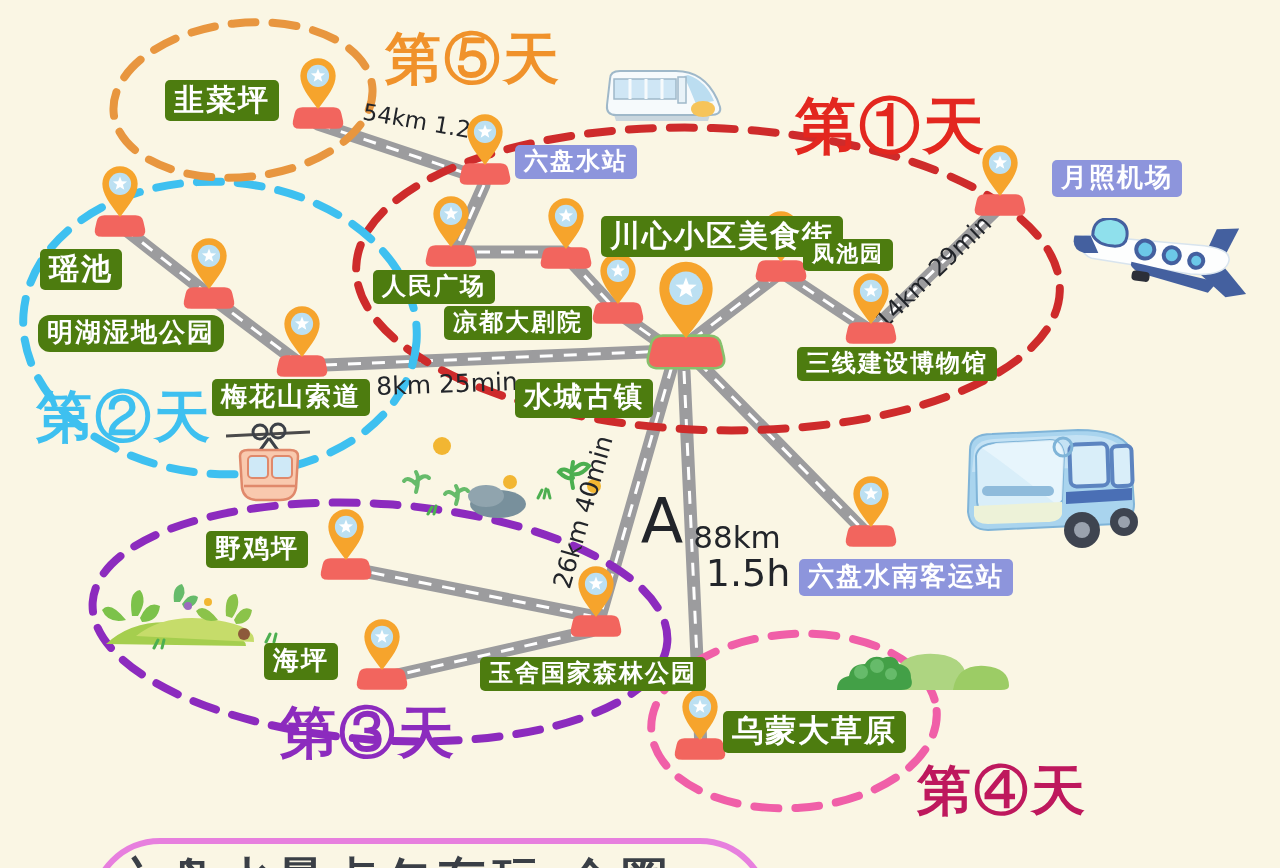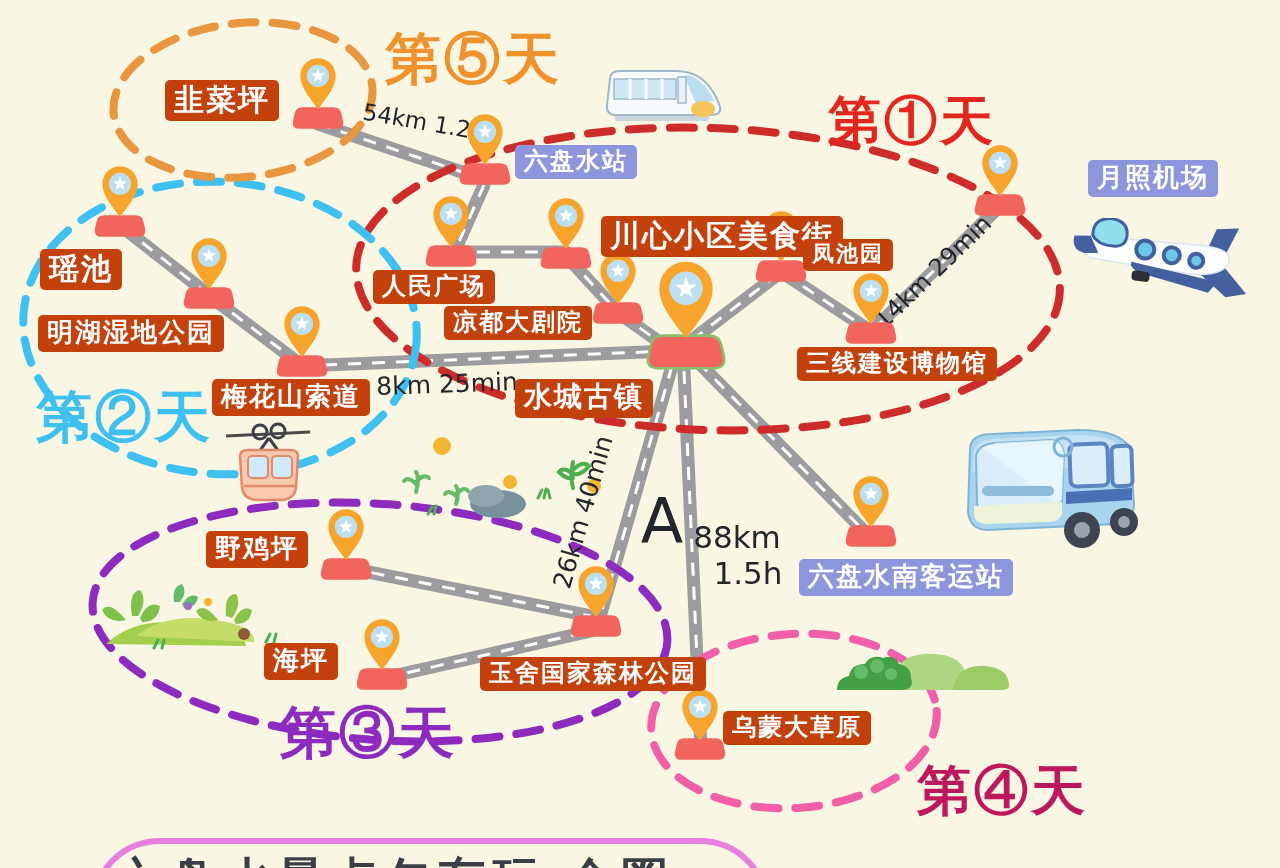--- a/index.html
+++ b/index.html
@@ -4,21 +4,21 @@
 <style>
   html,body{margin:0;padding:0;}
   body{width:1280px;height:868px;overflow:hidden;font-family:"Liberation Sans",sans-serif;}
   #map{position:relative;width:1280px;height:868px;background:#FAF6E4;overflow:hidden;}
   #route-svg{position:absolute;left:0;top:0;z-index:1;}
   .deco{position:absolute;z-index:2;}
   .pin{position:absolute;transform:translate(-50%,-100%);z-index:4;}
   .pin svg{display:block;}
   .map-label{position:absolute;z-index:5;color:#fff;font-weight:700;line-height:1.1;
              padding:3px 9px 5px;border-radius:5px;white-space:nowrap;letter-spacing:2px;}
-  .map-label.dark{background:#c2410c;}
+  .map-label.dark{background:#4d7c0f;}
   .map-label.lavender{background:#8D95DC;}
   .day-label{position:absolute;z-index:6;font-weight:900;letter-spacing:3px;white-space:nowrap;}
   .distance{position:absolute;z-index:3;color:#22252A;font-weight:500;white-space:nowrap;
             font-family:"DejaVu Sans",sans-serif;transform-origin:center;}
   #title-pill{position:absolute;left:90px;top:838px;width:668px;height:130px;z-index:7;
               border:6px solid #E77FDE;border-radius:70px;}
   #title-text{position:absolute;left:115px;top:849px;z-index:8;font-size:47px;font-weight:900;
               color:#3A3F46;letter-spacing:7px;white-space:nowrap;}
 </style>
 </head>
@@ -308,42 +308,42 @@
     </div>
   <div id="labels-layer">
       <div class="map-label dark" style="left: 165px; top: 80px; font-size: 30px;">韭菜坪</div>
       <div class="map-label lavender" style="left: 515px; top: 145px; font-size: 24px;">六盘水站</div>
       <div class="map-label dark" style="left: 373px; top: 270px; font-size: 24px;">人民广场</div>
       <div class="map-label dark" style="left: 585px; top: 216px; font-size: 30px; margin-left: 16px;">川心小区美食街</div>
       <div class="map-label dark" style="left: 444px; top: 306px; font-size: 24px;">凉都大剧院</div>
       <div class="map-label dark" style="left: 515px; top: 365px; font-size: 28px; margin-top: 14px;">水城古镇</div>
       <div class="map-label dark" style="left: 803px; top: 239px; font-size: 22px;">凤池园</div>
       <div class="map-label dark" style="left: 797px; top: 347px; font-size: 24px;">三线建设博物馆</div>
-      <div class="map-label lavender" style="left: 1088px; top: 160px; font-size: 26px;">月照机场</div>
+      <div class="map-label lavender" style="left: 1052px; top: 160px; font-size: 26px;">月照机场</div>
       <div class="map-label dark" style="left: 40px; top: 249px; font-size: 30px;">瑶池</div>
-      <div class="map-label dark" style="left: 38px; top: 315px; font-size: 26px;">明湖湿地公园</div>
+      <div class="map-label dark" style="left: 38px; top: 315px; font-size: 26px; border-radius: 12px;">明湖湿地公园</div>
       <div class="map-label dark" style="left: 212px; top: 379px; font-size: 26px;">梅花山索道</div>
       <div class="map-label dark" style="left: 206px; top: 531px; font-size: 26px; text-align: right;">野鸡坪</div>
       <div class="map-label dark" style="left: 264px; top: 643px; font-size: 26px;">海坪</div>
       <div class="map-label dark" style="left: 480px; top: 657px; font-size: 24px;">玉舍国家森林公园</div>
-      <div class="map-label dark" style="left: 723px; top: 711px; font-size: 24px;">乌蒙大草原</div>
+      <div class="map-label dark" style="left: 723px; top: 711px; font-size: 31px;">乌蒙大草原</div>
       <div class="map-label lavender" style="left: 799px; top: 559px; font-size: 26px; text-align: right;">六盘水南客运站</div>
     </div>
   <div id="days-layer">
-      <div class="day-label" style="left: 795px; top: 86px; font-size: 53px; color: rgb(227, 39, 31); margin-left: 33px;">第①天</div>
+      <div class="day-label" style="left: 795px; top: 86px; font-size: 61px; color: rgb(227, 39, 31);">第①天</div>
       <div class="day-label" style="left: 36px; top: 380px; font-size: 56px; color: rgb(62, 192, 240);">第②天</div>
       <div class="day-label" style="left: 280px; top: 696px; font-size: 56px; color: rgb(140, 43, 190);">第③天</div>
       <div class="day-label" style="left: 917px; top: 755px; font-size: 54px; color: #be185d;">第④天</div>
       <div class="day-label" style="left: 385px; top: 22px; font-size: 56px; color: rgb(240, 146, 43);">第⑤天</div>
     </div>
   <div id="dist-layer">
       <div class="distance" style="left: 424px; top: 122px; font-size: 23px; transform: translate(-50%, -50%) rotate(10deg);">54km 1.2h</div>
       <div class="distance" style="left: 933px; top: 272px; font-size: 24px; transform: translate(-50%, -50%) rotate(-44deg);">14km 29min</div>
       <div class="distance" style="left: 447px; top: 384px; font-size: 25px; transform: translate(-50%, -50%) rotate(-2deg);">8km 25min</div>
       <div class="distance" style="left: 583px; top: 512px; font-size: 25px; transform: translate(-50%, -50%) rotate(-74deg);">26km 40min</div>
       <div class="distance" style="left: 737px; top: 537px; font-size: 31px; transform: translate(-50%, -50%) rotate(0deg);">88km</div>
-      <div class="distance" style="left: 748px; top: 573px; font-size: 31px; transform: translate(-50%, -50%) rotate(0deg);">1.5h</div>
+      <div class="distance" style="left: 748px; top: 573px; font-size: 38px; transform: translate(-50%, -50%) rotate(0deg);">1.5h</div>
       <div class="distance" style="left: 662px; top: 521px; font-size: 62px; transform: translate(-50%, -50%) rotate(0deg);">A</div>
     </div>
 
   <div id="title-pill"></div>
   <div id="title-text">六盘水景点包车玩 全圈</div>
 </div>
 
 </body></html>

